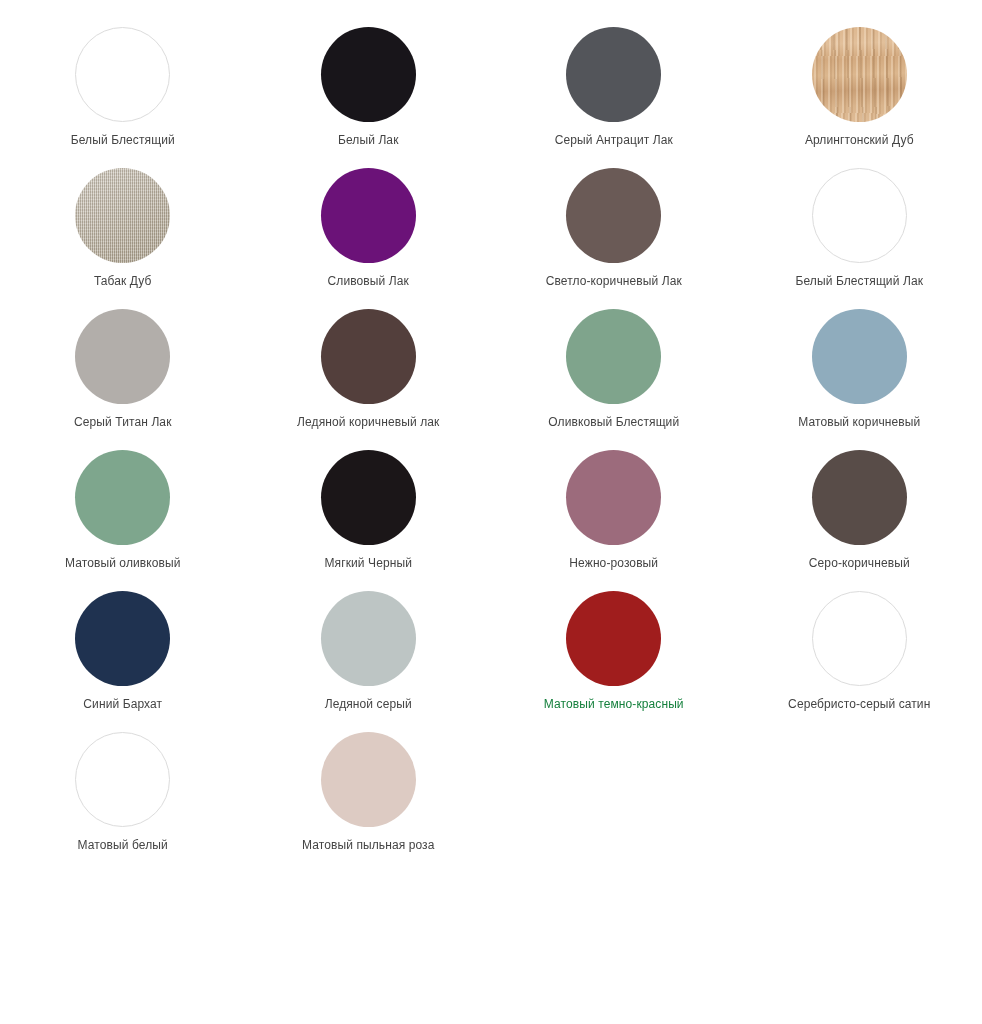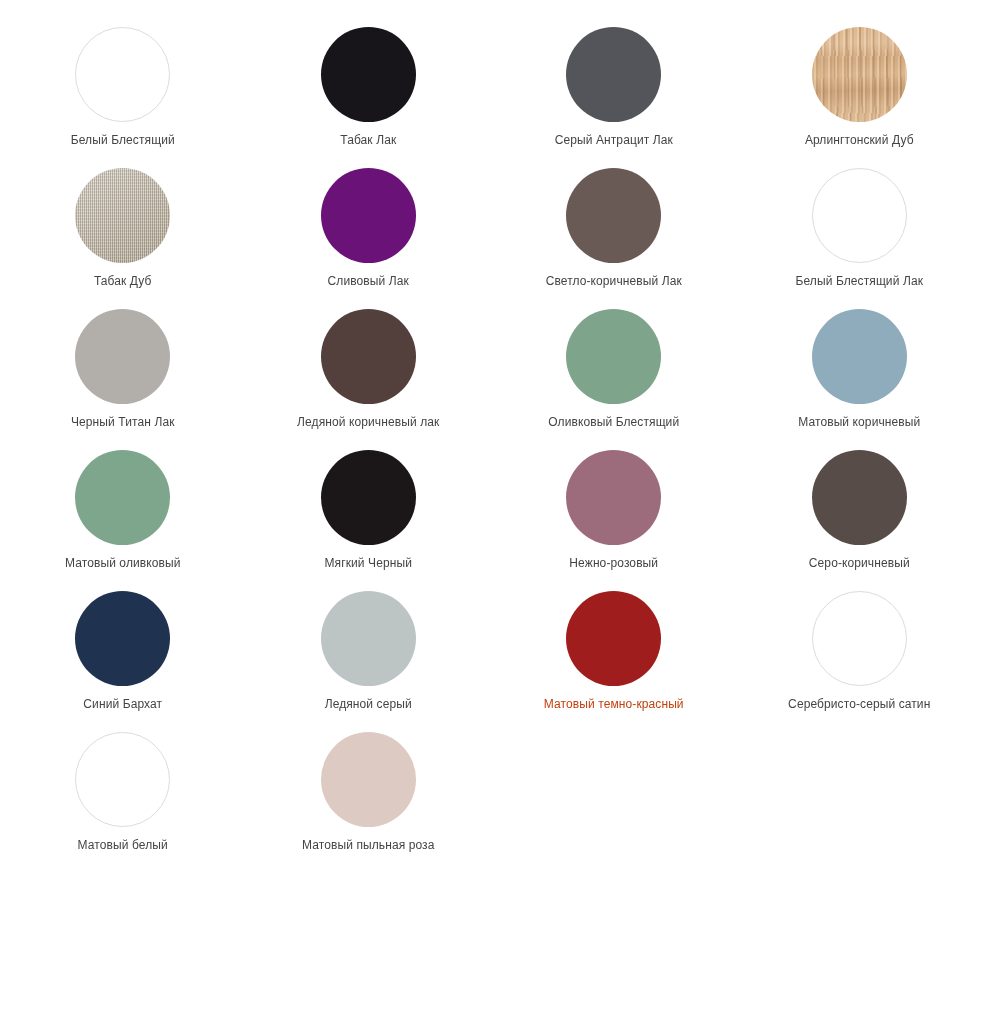--- a/index.html
+++ b/index.html
@@ -52,21 +52,21 @@
     margin-top: 11px;
     font-size: 12px;
     line-height: 15px;
     color: #444444;
     text-align: right;
     white-space: nowrap;
     letter-spacing: 0.1px;
   }
 
   .swatch-label.selected {
-    color: #c2410c;
+    color: #15803d;
   }
 
   
 
   
   .tex-linen {
     background-color: #b9b1a4;
     background-image:
       repeating-linear-gradient(90deg,
         rgba(255,255,255,0.38) 0px,
@@ -127,21 +127,21 @@
 </head>
 <body>
 
 <div id="swatch-grid">
     <div class="swatch-cell">
     <div class="swatch-disc outlined" style="background: rgb(255, 255, 255);"></div>
     <div class="swatch-label">Белый Блестящий</div>
   </div>
     <div class="swatch-cell">
     <div class="swatch-disc" style="background: rgb(24, 21, 26);"></div>
-    <div class="swatch-label">Табак Лак</div>
+    <div class="swatch-label">Белый Лак</div>
   </div>
     <div class="swatch-cell">
     <div class="swatch-disc" style="background: rgb(83, 85, 90);"></div>
     <div class="swatch-label">Серый Антрацит Лак</div>
   </div>
     <div class="swatch-cell">
     <div class="swatch-disc tex-oak-light"></div>
     <div class="swatch-label">Арлингтонский Дуб</div>
   </div>
     <div class="swatch-cell">
@@ -155,21 +155,21 @@
     <div class="swatch-cell">
     <div class="swatch-disc" style="background: rgb(106, 90, 86);"></div>
     <div class="swatch-label">Светло-коричневый Лак</div>
   </div>
     <div class="swatch-cell">
     <div class="swatch-disc outlined" style="background: rgb(255, 255, 255);"></div>
     <div class="swatch-label">Белый Блестящий Лак</div>
   </div>
     <div class="swatch-cell">
     <div class="swatch-disc" style="background: rgb(178, 174, 170);"></div>
-    <div class="swatch-label">Черный Титан Лак</div>
+    <div class="swatch-label">Серый Титан Лак</div>
   </div>
     <div class="swatch-cell">
     <div class="swatch-disc" style="background: rgb(83, 63, 60);"></div>
     <div class="swatch-label">Ледяной коричневый лак</div>
   </div>
     <div class="swatch-cell">
     <div class="swatch-disc" style="background: rgb(127, 164, 140);"></div>
     <div class="swatch-label">Оливковый Блестящий</div>
   </div>
     <div class="swatch-cell">

